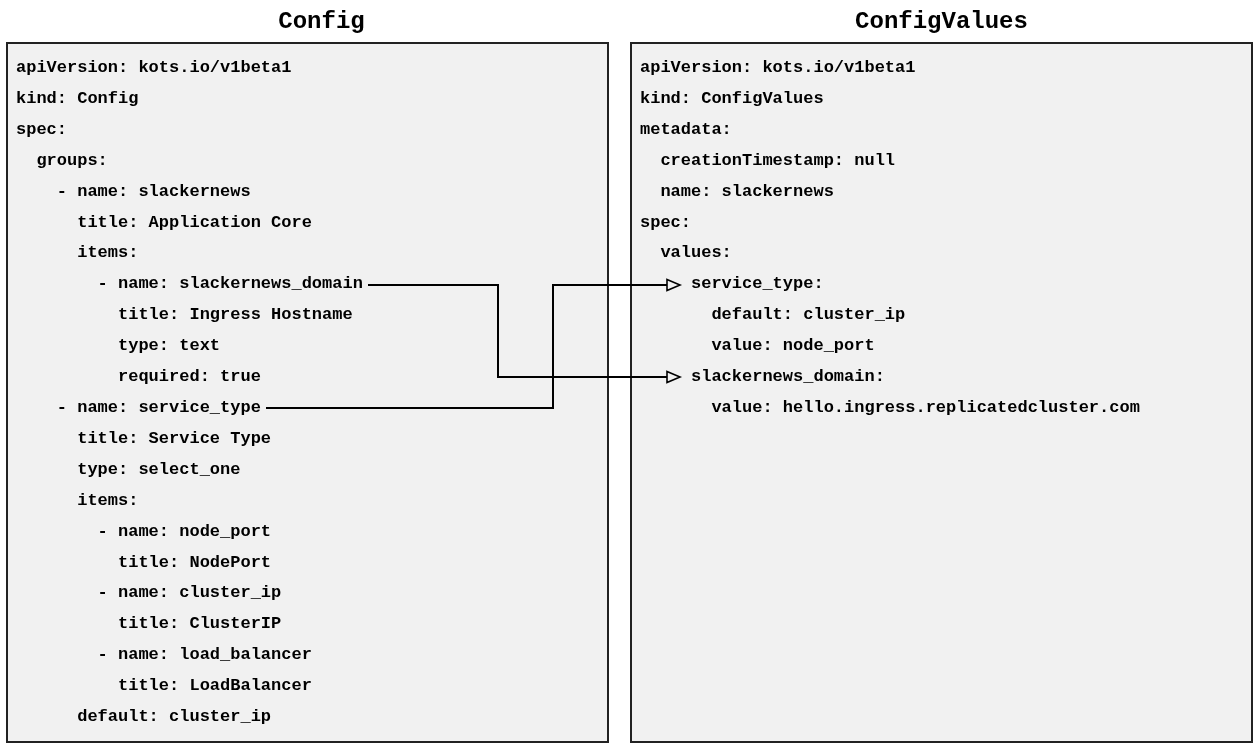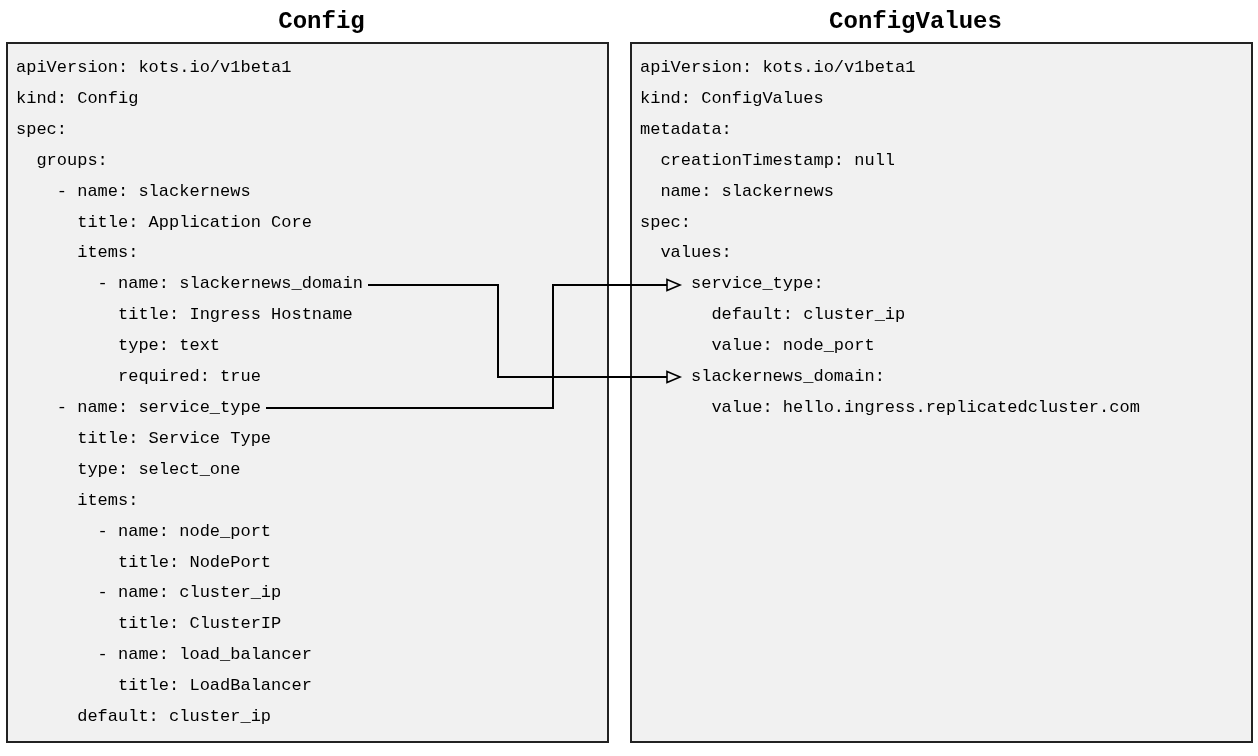--- a/index.html
+++ b/index.html
@@ -28,38 +28,38 @@
     top: 7px;
     height: 30px;
     font-weight: bold;
     font-size: 24px;
     line-height: 30px;
     text-align: center;
     letter-spacing: 0;
     color: var(--text);
   }
   .panel-title.left  { left: 20px;   width: 603px; }
-  .panel-title.right { left: 604px; width: 623px; }
+  .panel-title.right { left: 630px; width: 623px; }
 
   .panel {
     position: absolute;
     top: 42px;
     height: 701px;
     background: var(--panel_bg);
     border: 2px solid var(--panel_border);
     z-index: 1;
   }
   .panel.left  { left: 6px;   width: 603px; }
   .panel.right { left: 630px; width: 623px; }
 
   pre.yaml {
     margin: 0;
     padding: 9px 0 0 8px;
     font-family: "Liberation Mono", "DejaVu Sans Mono", monospace;
-    font-weight: normal;
+    font-weight: bold;
     font-size: 17px;
     line-height: 30.9px;
     white-space: pre;
     color: var(--text);
   }
 
   svg.connector-layer {
     position: absolute;
     left: 0; top: 0;
     width: 1258px;

